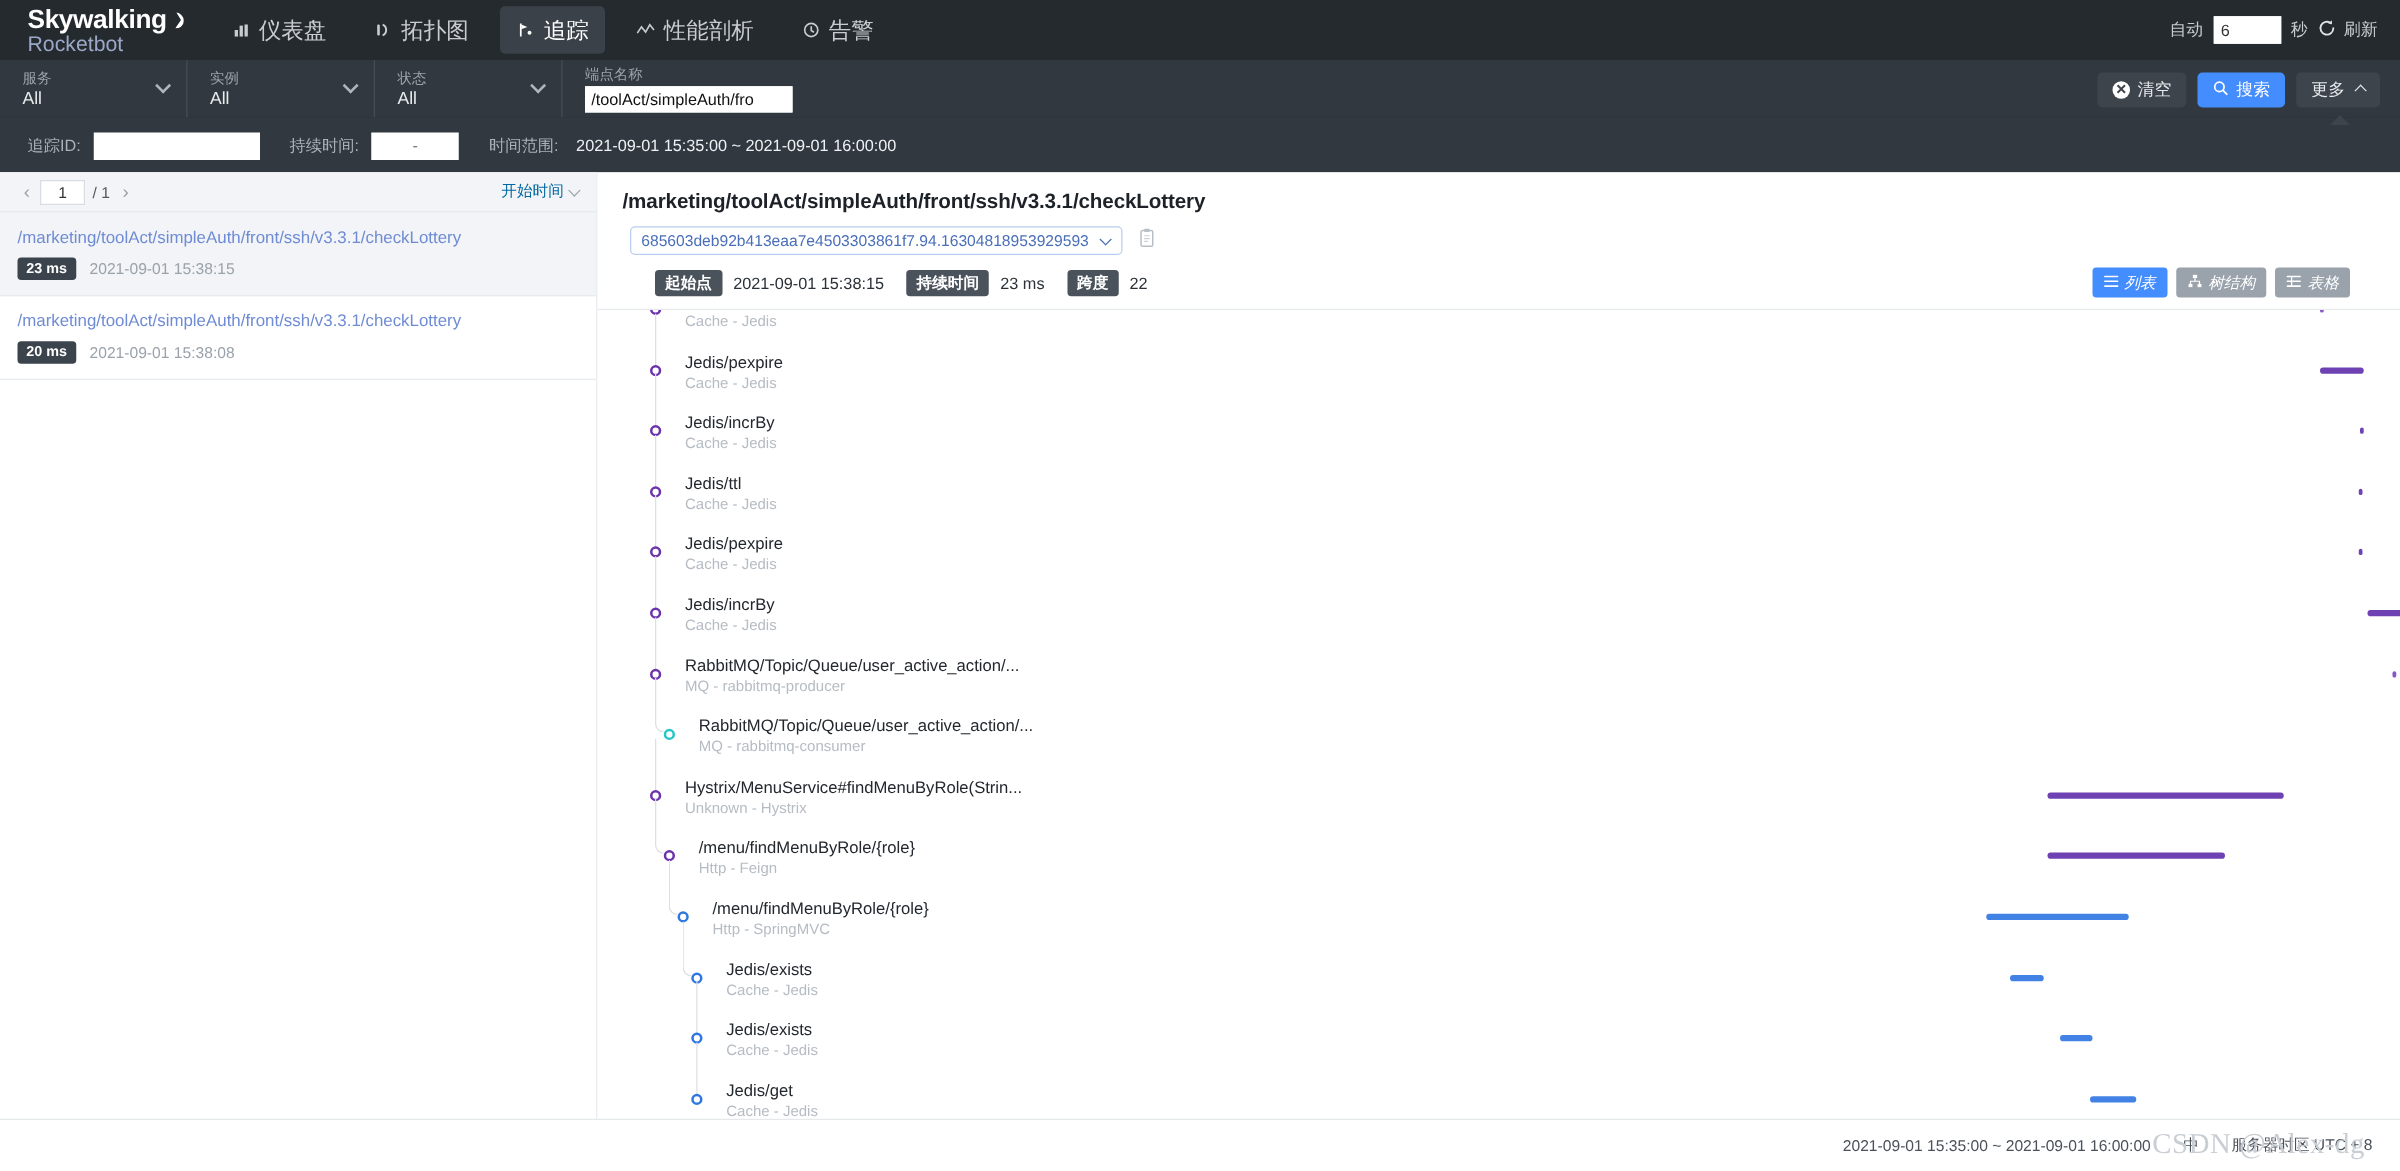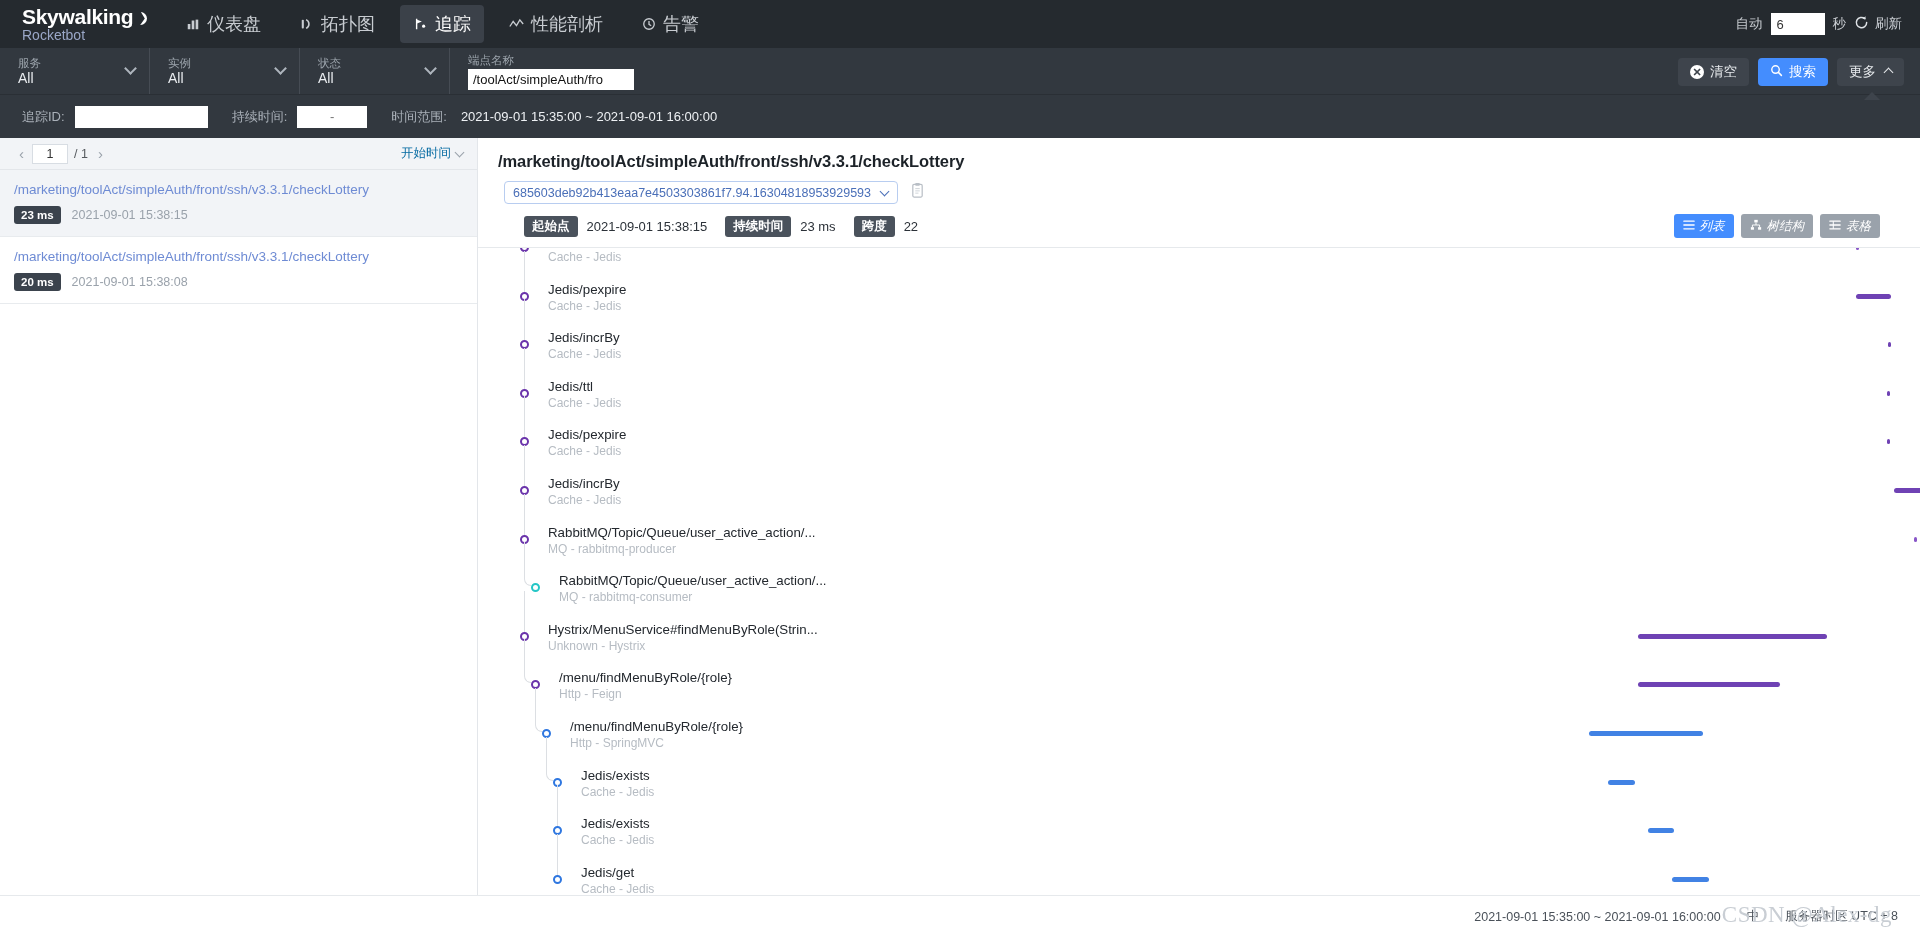--- a/index.html
+++ b/index.html
@@ -26,21 +26,21 @@
   .brand-moon {
     display: inline-block; width: 13px; height: 13px; position: relative;
     margin-left: 1px; vertical-align: -1px;
   }
   .brand-moon:before {
     content: ""; position: absolute; left: 0; top: 0;
     width: 13px; height: 13px; border-radius: 50%;
     background: #fff;
     clip-path: polygon(50% 0, 100% 0, 100% 100%, 45% 100%, 80% 50%);
   }
-  .brand-sub { color: #9aa7c7; font-size: 14px; margin-top: 1px; font-weight: 400; }
+  .brand-sub { color: #9aa7c7; font-size: 17px; margin-top: 1px; font-weight: 400; }
 
   .navitems { display: flex; align-items: center; margin-left: 22px; height: 100%; }
   .navitem {
     display: flex; align-items: center; gap: 7px;
     color: #c8ccd1; font-size: 18px; padding: 7px 13px;
     border-radius: 4px; margin-right: 12px; cursor: pointer; user-select: none;
   }
   .navitem.active { background: #3b4149; color: #fff; }
   .navicon { width: 15px; height: 15px; display: inline-flex; align-items: center; justify-content: center; }
   .navicon svg { display:block; }

